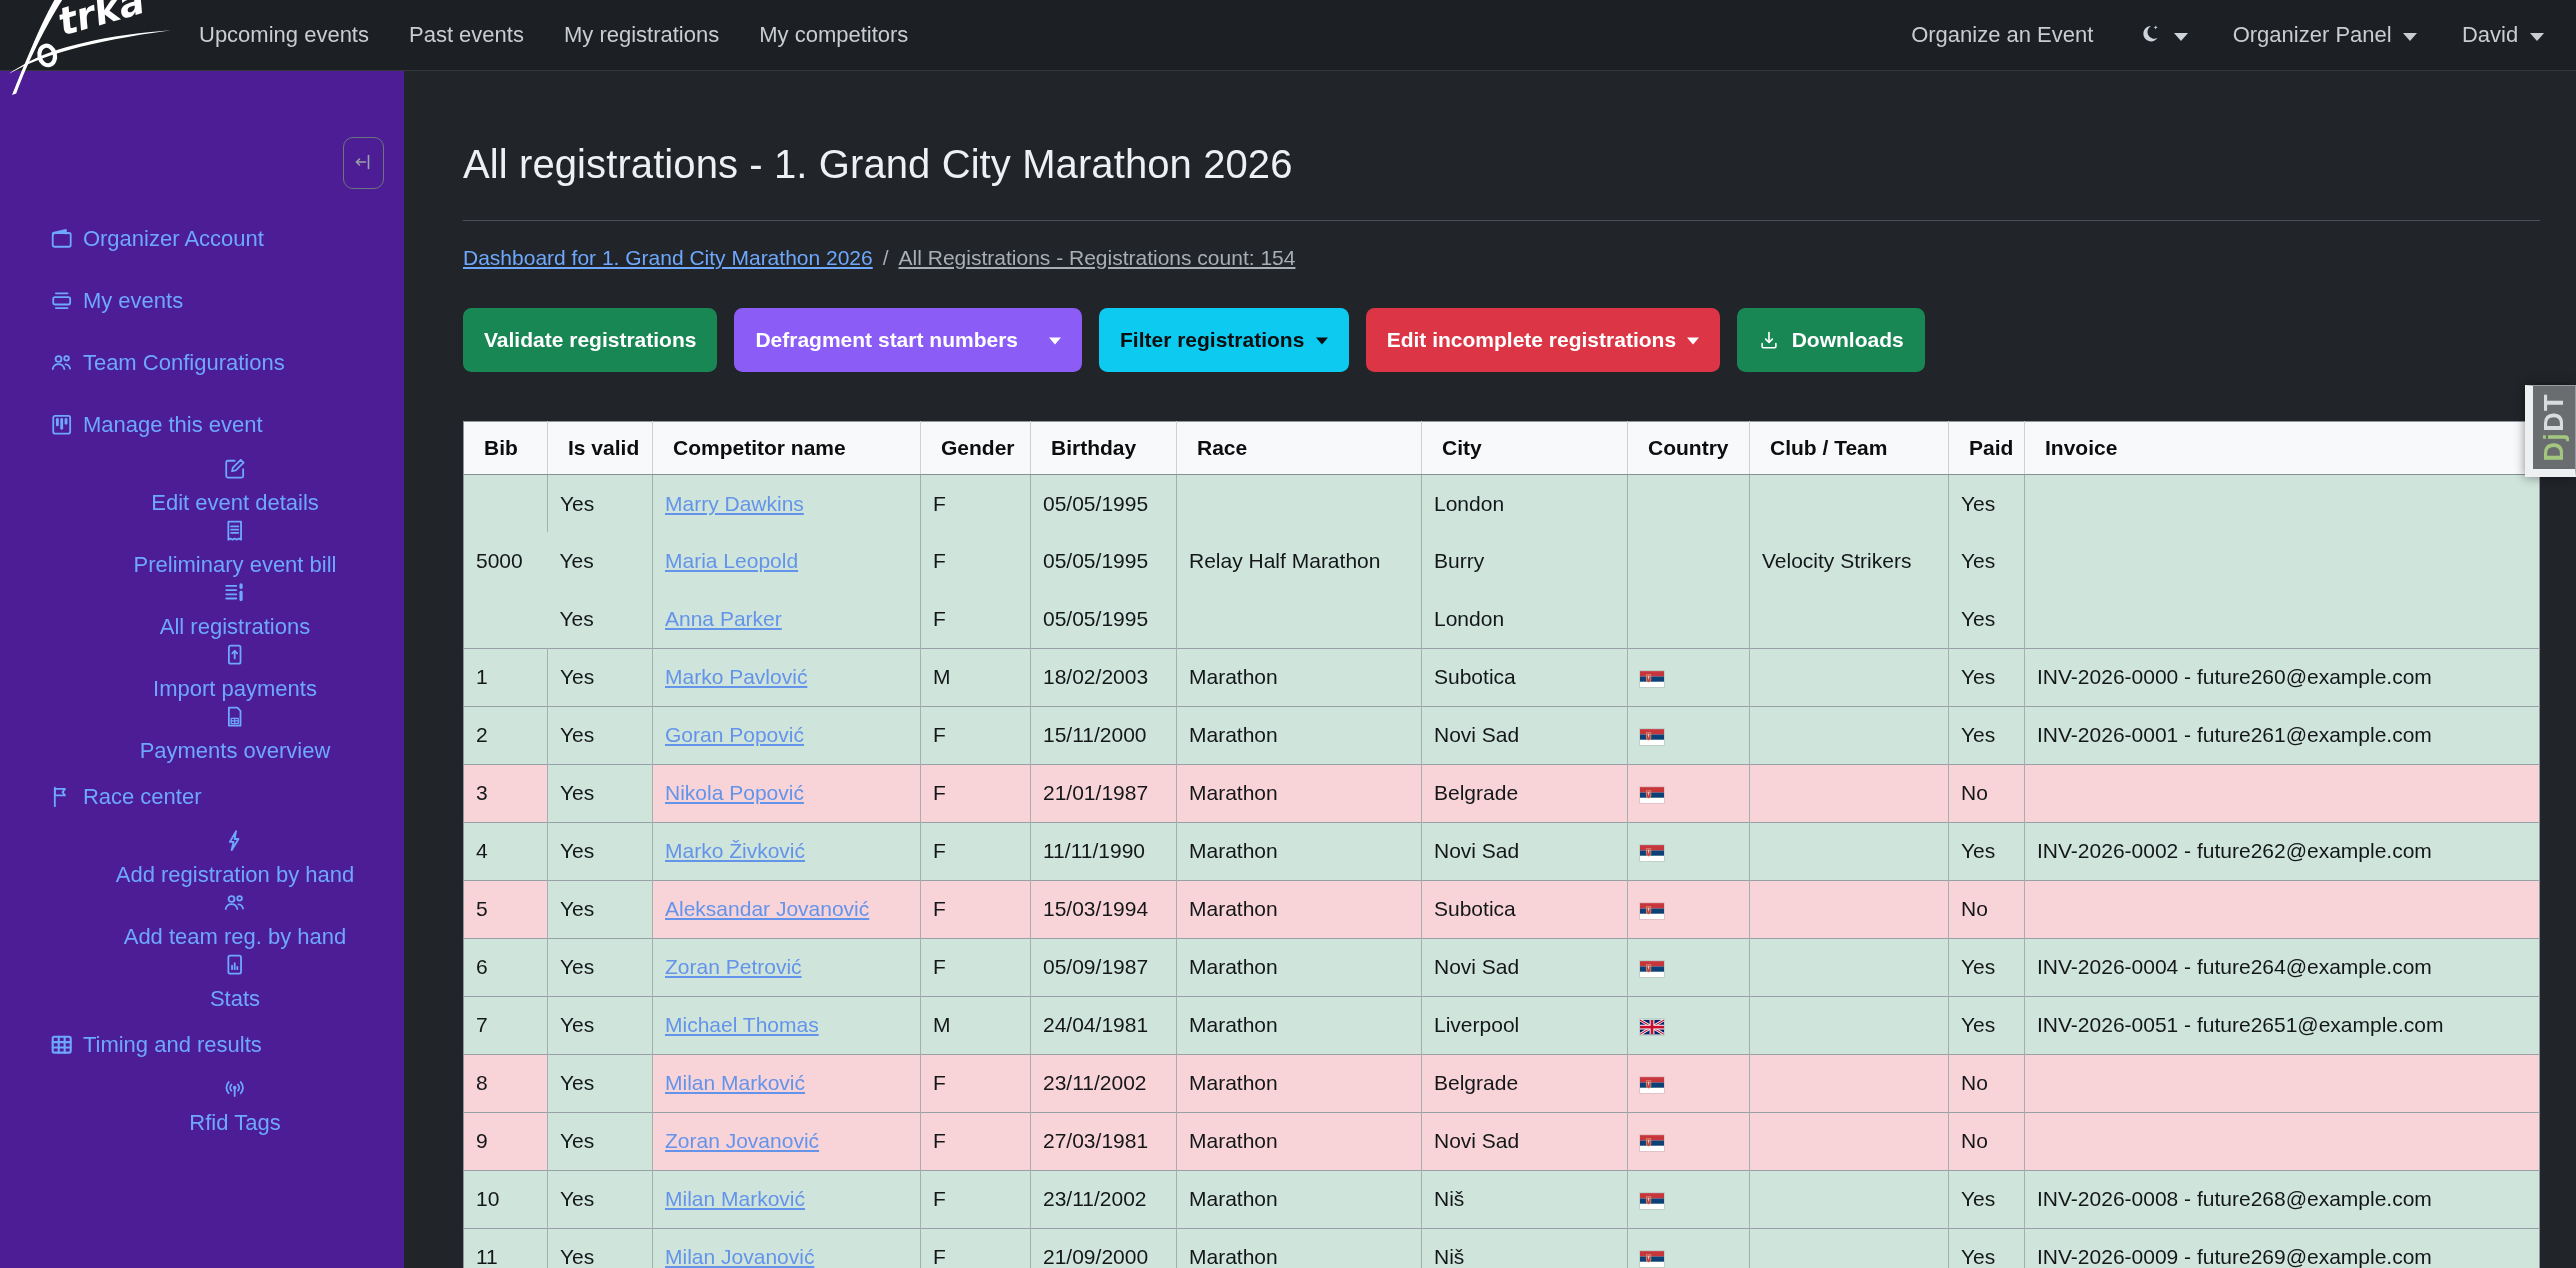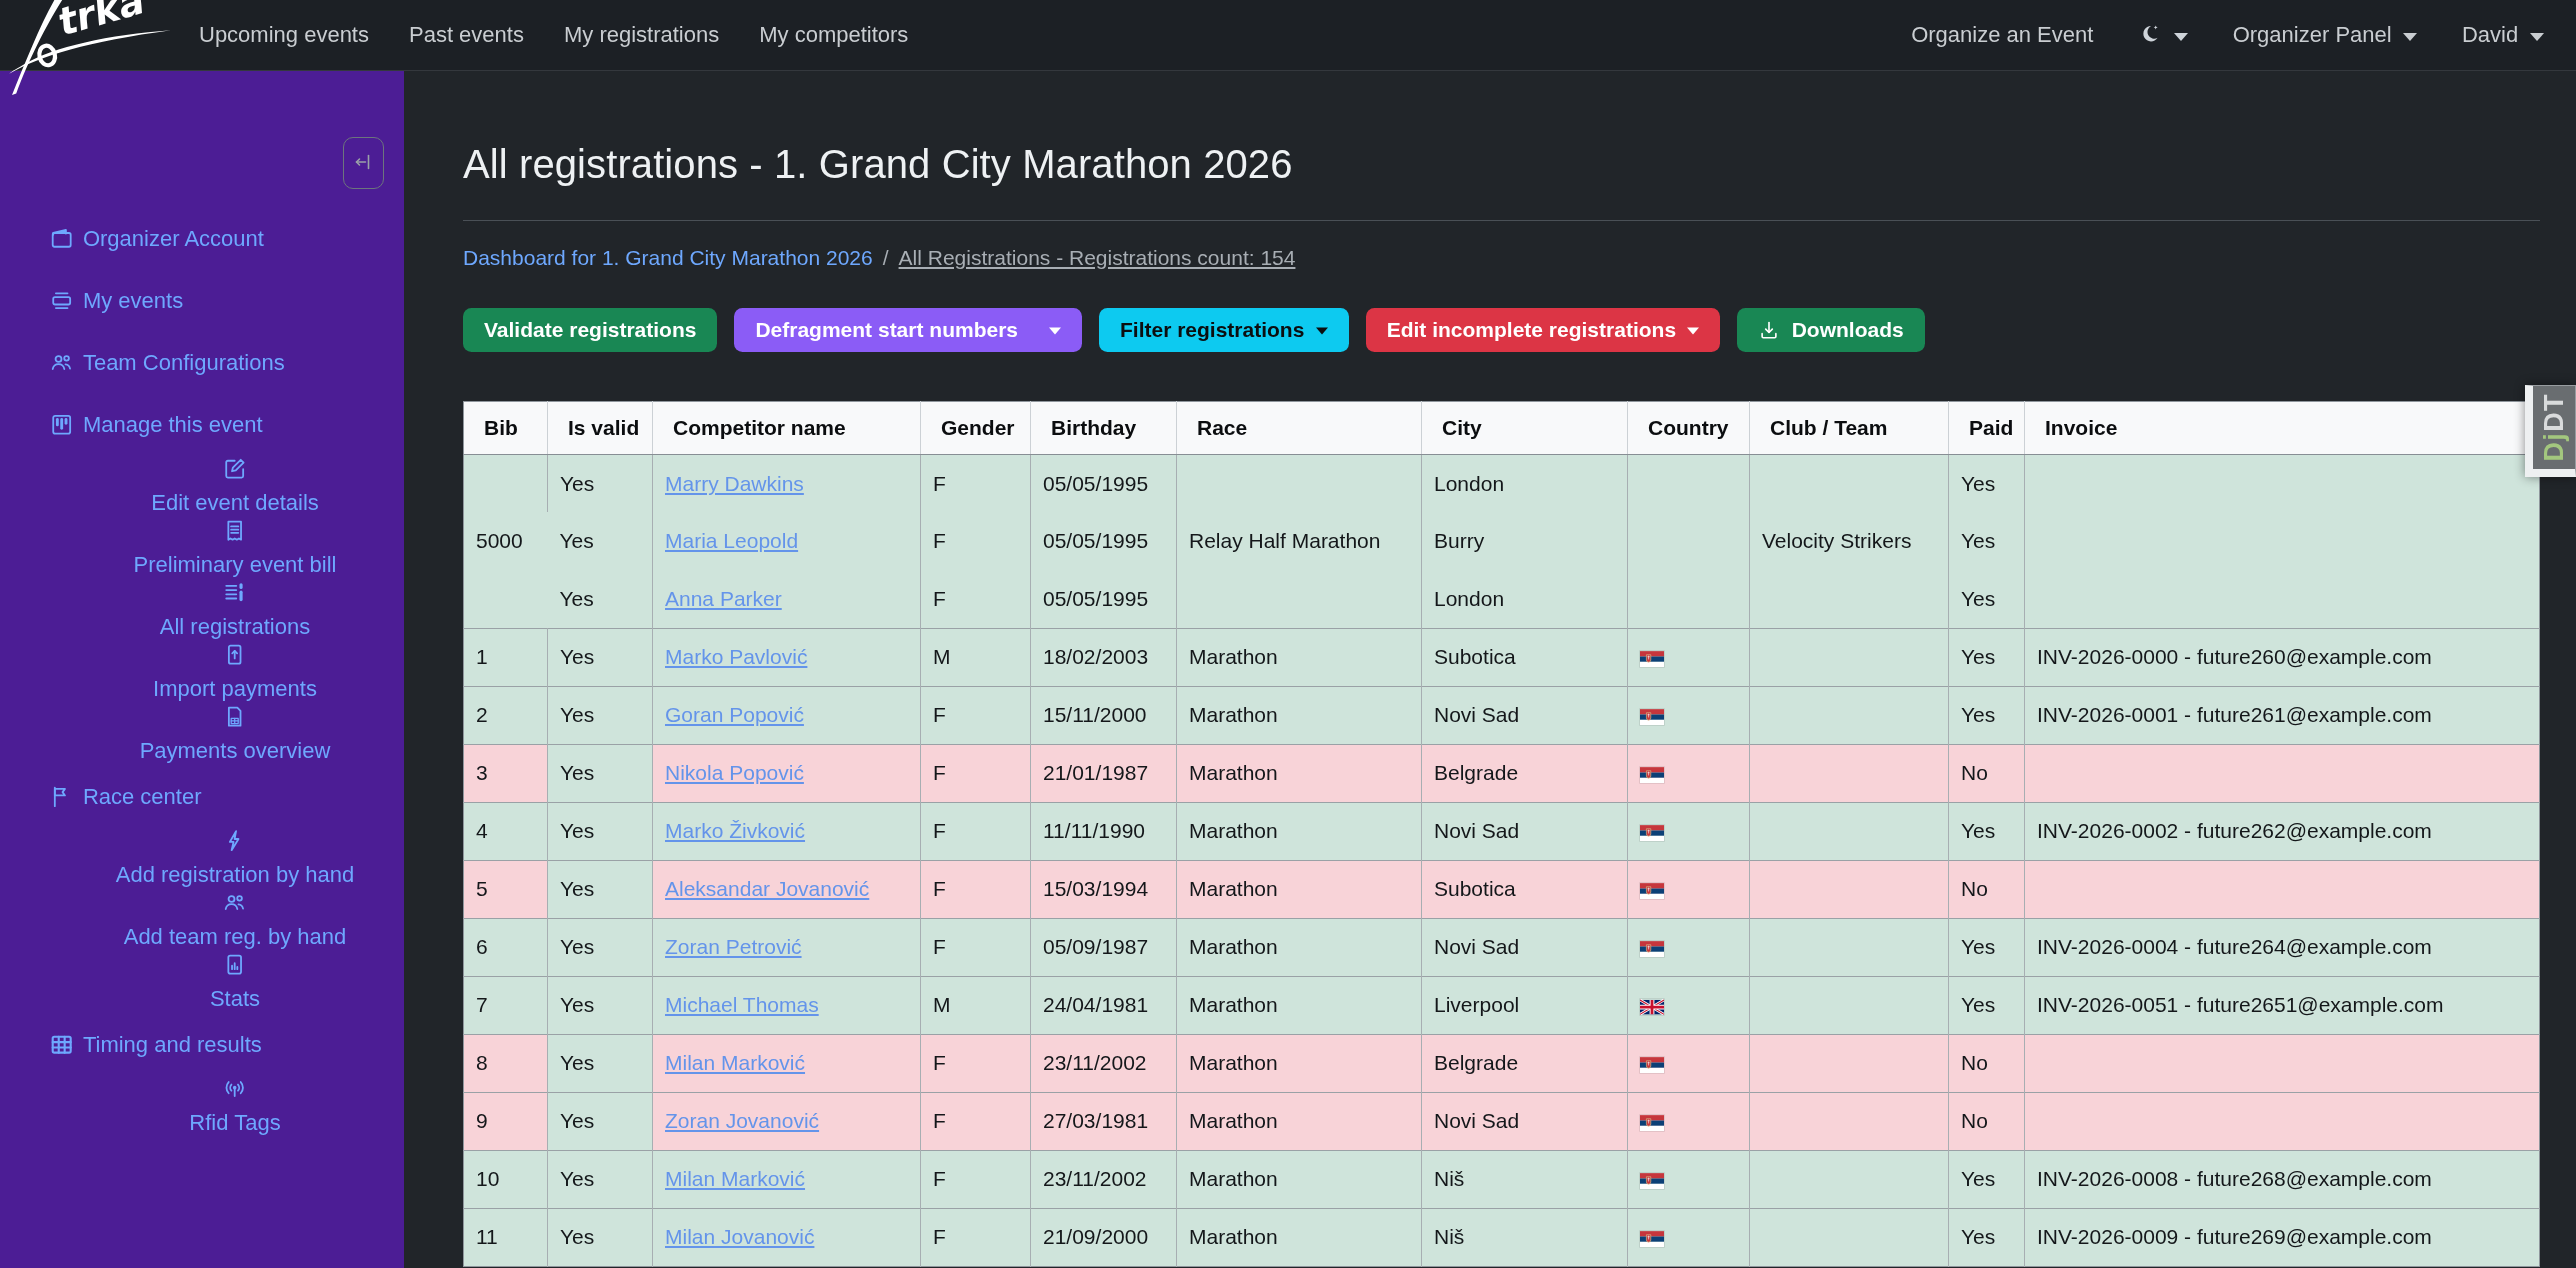--- a/index.html
+++ b/index.html
@@ -53,28 +53,28 @@
   }
   .side-item.sub { padding-left: 66px; flex-direction: column; }
   .side-item .icon { width: 25.4px; height: 25.4px; display: inline-flex; flex: 0 0 auto; }
   .side-item .icon svg { width: 25.4px; height: 25.4px; }
 
   
   .main { flex: 1 1 auto; padding: 71px 36px 0 59px; min-width: 0; }
   .page-title { font-size: 40px; font-weight: 500; color: #eef1f3; letter-spacing: 0.1px; }
   .rule { border: none; border-top: 1.4px solid #4a5056; margin: 32.5px 0 25.4px 0; }
   .breadcrumb { font-size: 21px; display: flex; gap: 10px; align-items: baseline; }
-  .breadcrumb a { color: #6ea8fe; cursor: pointer; }
+  .breadcrumb a { color: #6ea8fe; text-decoration: underline; cursor: pointer; }
   .crumb-sep { color: #a8aeb4; }
   .crumb-current { color: #a8aeb4; text-decoration: underline; }
 
   
   .btn-row { display: flex; gap: 17px; margin-top: 38px; }
   .btn {
-    height: 44px; border: none; border-radius: 8.5px;
+    height: 64px; border: none; border-radius: 8.5px;
     padding: 0 21px; font-size: 21px; font-weight: 700;
     font-family: inherit;
     display: inline-flex; align-items: center; gap: 11.3px;
     color: #fff; cursor: pointer; white-space: nowrap;
   }
   .btn .caret { border-left-width: 6.4px; border-right-width: 6.4px; border-top-width: 7.8px; transform: translateY(1.4px); }
   .btn-success { background: #198754; }
   .btn-primary { background: #8b5cf6; gap: 31px; }
   .btn-info    { background: #0dcaf0; color: #0c0e10; }
   .btn-danger  { background: #dc3545; }

